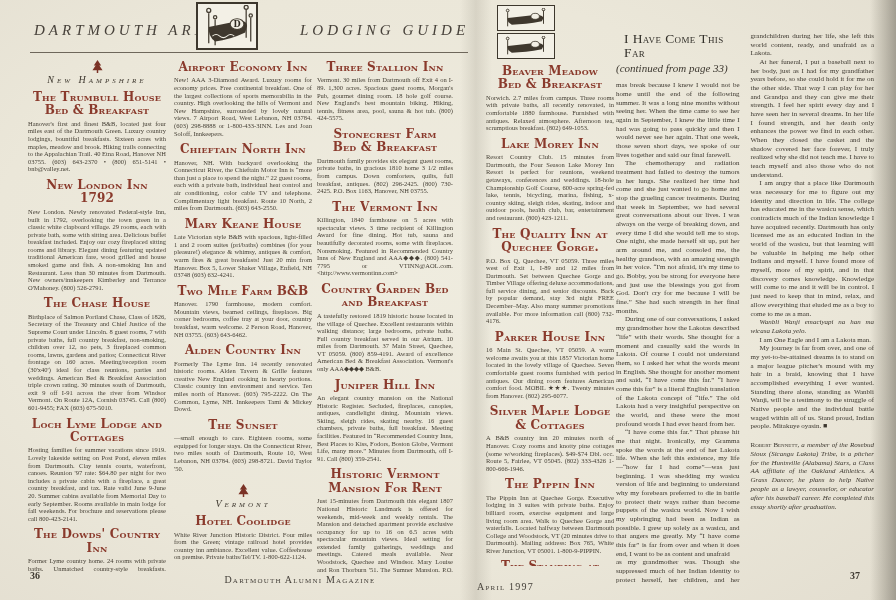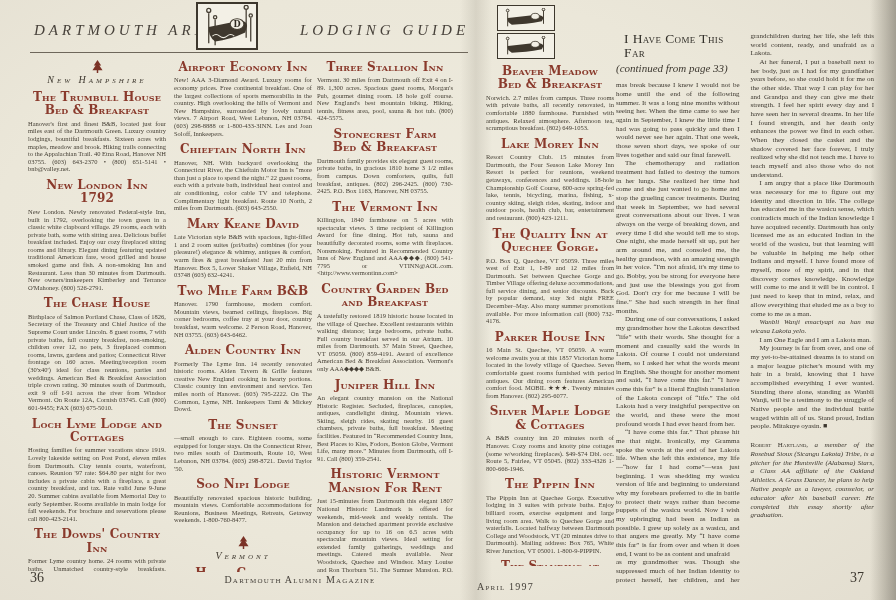--- a/index.html
+++ b/index.html
@@ -52,21 +52,21 @@
   .cont{font-style:italic;font-size:11px;margin:0 0 7px;color:#3c372f;}
   .ap{font-size:7px;line-height:1.24;text-align:justify;margin:0;
     text-indent:9px;color:#3c372f;}
   .ap.noind{text-indent:0;}
   .ap.lakota{font-style:italic;}
   .bio{margin:10px 0 0;font-size:7px;line-height:1.26;font-style:italic;
     text-align:justify;color:#3c372f;}
   .bio-name{font-style:normal;font-variant:small-caps;}
 
   
-  .folio{position:absolute;font-size:14px;color:#3c372f;}
+  .folio{position:absolute;font-size:10px;color:#3c372f;font-weight:bold;}
   #folio-36{left:30px;top:570px;}
   #folio-37{left:850px;top:570px;}
   .footline{position:absolute;font-variant:small-caps;letter-spacing:1.2px;
     font-size:10px;color:#45403a;}
   #foot-mag{left:170px;top:574px;width:260px;text-align:center;}
   #foot-issue{left:477px;top:581px;}
 </style>
 </head>
 <body>
 
@@ -155,38 +155,34 @@
   <div class="col" id="col2">
     <div class="listing">
       <h4 class="lt">Airport Economy Inn</h4>
       <p class="lb">New! AAA 3-Diamond Award. Luxury rooms for economy prices. Free continental breakfast. One of the largest collections of sports memorabilia in the country. High overlooking the hills of Vermont and New Hampshire, surrounded by lovely natural views. 7 Airport Road, West Lebanon, NH 03784. (603) 298-8888 or 1-800-433-3INN. Les and Joan Soloff, Innkeepers.</p>
     </div>
     <div class="listing">
       <h4 class="lt">Chieftain North Inn</h4>
       <p class="lb">Hanover, NH. With backyard overlooking the Connecticut River, the Chieftain Motor Inn is “more than just a place to spend the night.” 22 guest rooms, each with a private bath, individual heat control and air conditioning, color cable TV and telephone. Complimentary light breakfast. Route 10 North, 2 miles from Dartmouth. (603) 643-2550.</p>
     </div>
     <div class="listing">
-      <h4 class="lt">Mary Keane David</h4>
+      <h4 class="lt">Mary Keane House</h4>
       <p class="lb">Late Victorian style B&amp;B with spacious, light-filled 1 and 2 room suites (pri/baths) combines (for your pleasure!) elegance &amp; whimsy, antiques &amp; comfort, warm fires &amp; great breakfasts! Just 20 min from Hanover. Box 5, Lower Shaker Village, Enfield, NH 03748 (603) 632-4241.</p>
     </div>
     <div class="listing">
       <h4 class="lt">Two Mile Farm B&amp;B</h4>
       <p class="lb">Hanover. 1790 farmhouse, modern comfort. Mountain views, beamed ceilings, fireplaces. Big corner bedrooms, coffee tray at your door, country breakfast, warm welcome. 2 Ferson Road, Hanover, NH 03755. (603) 643-6462.</p>
     </div>
     <div class="listing">
       <h4 class="lt">Alden Country Inn</h4>
       <p class="lb">Formerly The Lyme Inn. 14 recently renovated historic rooms. Alden Tavern &amp; Grille features creative New England cooking in hearty portions. Classic country inn environment and service. Ten miles north of Hanover. (603) 795-2222. On The Common, Lyme, NH. Innkeepers Tami &amp; Mickey Dowd.</p>
     </div>
     <div class="listing">
       <h4 class="lt">The Sunset</h4>
       <p class="lb">—small enough to care. Eighteen rooms, some equipped for longer stays. On the Connecticut River, two miles south of Dartmouth, Route 10, West Lebanon, NH 03784. (603) 298-8721. David Taylor '50.</p>
-    </div>
-    <div class="listing">
-      <h4 class="lt">Soo Nipi Lodge</h4>
-      <p class="lb">Beautifully renovated spacious historic building, mountain views. Comfortable accommodations for Reunions, Business Meetings, Retreats, Getaway weekends. 1-800-760-8477.</p>
     </div>
     <div class="section-head mid">
       <svg class="tree" width="11" height="13" viewBox="0 0 12 14">
         <path d="M6 0 L10 6 L8 6 L11.5 11 L6.8 11 L6.8 14 L5.2 14 L5.2 11 L0.5 11 L4 6 L2 6 Z" fill="#7b3226"></path>
       </svg>
       <div class="section-title">Vermont</div>
     </div>
     <div class="listing">
       <h4 class="lt">Hotel Coolidge</h4>
       <p class="lb">White River Junction Historic District. Four miles from the Green; vintage railroad hotel provides country inn ambiance. Excellent value. Coffeehouse on premise. Private baths/Tel/TV. 1-800-622-1124.</p>
@@ -261,21 +257,21 @@
     <p class="ap noind">mas break because I knew I would not be home until the end of the following summer. It was a long nine months without seeing her. When the time came to see her again in September, I knew the little time I had was going to pass quickly and then I would never see her again. That one week, those seven short days, we spoke of our lives together and said our final farewell.</p>
     <p class="ap">The chemotherapy and radiation treatment had failed to destroy the tumors in her lungs. She realized her time had come and she just wanted to go home and stop the grueling cancer treatments. During that week in September, we had several great conversations about our lives. I was always on the verge of breaking down, and every time I did she would tell me to stop. One night, she made herself sit up, put her arm around me, and consoled me, the healthy grandson, with an amazing strength in her voice. “I'm not afraid, it's my time to go. Bobby, you be strong for everyone here and just use the blessings you got from God. Don't cry for me because I will be fine.” She had such strength in her final months.</p>
     <p class="ap">During one of our conversations, I asked my grandmother how the Lakotas described “life” with their words. She thought for a moment and casually said the words in Lakota. Of course I could not understand them, so I asked her what the words meant in English. She thought for another moment and said, “I have come this far.” “I have come this far” is a literal English translation of the Lakota concept of “life.” The old Lakota had a very insightful perspective on the world, and these were the most profound words I had ever heard from her.</p>
     <p class="ap">“I have come this far.” That phrase hit me that night. Ironically, my Gramma spoke the words at the end of her Lakota life. When she left this existence, my life—“how far I had come”—was just beginning. I was shedding my wasicu version of life and beginning to understand why my forebears preferred to die in battle to protect their ways rather than become puppets of the wasicu world. Now I wish my upbringing had been as Indian as possible. I grew up solely as a wasicu, and that angers me greatly. My “I have come this far” is far from over and when it does end, I want to be as content and unafraid</p>
     <p class="ap noind">as my grandmother was. Though she suppressed much of her Indian identity to protect herself, her children, and her grandchildren during her life, she left this world content, ready, and unafraid as a Lakota.</p>
     <p class="ap">At her funeral, I put a baseball next to her body, just as I had for my grandfather years before, so she could hold it for me on the other side. That way I can play for her and Grandpa and they can give me their strength. I feel her spirit every day and I have seen her in several dreams. In her life I found strength, and her death only enhances the power we find in each other. When they closed the casket and the shadow covered her face forever, I truly realized why she did not teach me. I have to teach myself and also those who do not understand.</p>
     <p class="ap">I am angry that a place like Dartmouth was necessary for me to figure out my identity and direction in life. The college has educated me in the wasicu sense, which contradicts much of the Indian knowledge I have acquired recently. Dartmouth has only licensed me as an educated Indian in the world of the wasicu, but that learning will be valuable in helping me help other Indians and myself. I have found more of myself, more of my spirit, and in that discovery comes knowledge. Knowledge will come to me and it will be in control. I just need to keep that in mind, relax, and allow everything that eluded me as a boy to come to me as a man.</p>
     <p class="ap lakota">Wanbli Wanji emaciyapi na han ma wicasa Lakota yelo.</p>
     <p class="ap">I am One Eagle and I am a Lakota man.</p>
     <p class="ap">My journey is far from over, and one of my yet-to-be-attained dreams is to stand on a major league pitcher's mound with my hair in a braid, knowing that I have accomplished everything I ever wanted. Standing there alone, standing as Wanbli Wanji, will be a testimony to the struggle of Native people and the individual battle waged within all of us. Stand proud, Indian people. Mitakuye oyasin. ■</p>
-    <p class="bio"><span class="bio-name">Robert Hartland</span><span>, a member of the Rosebud Sioux (Sicangu Lakota) Tribe, is a pitcher for the Huntsville (Alabama) Stars, a Class AA affiliate of the Oakland Athletics. A Grass Dancer, he plans to help Native people as a lawyer, counselor, or educator after his baseball career. He completed this essay shortly after graduation.</span></p>
+    <p class="bio"><span class="bio-name">Robert Bennett</span><span>, a member of the Rosebud Sioux (Sicangu Lakota) Tribe, is a pitcher for the Huntsville (Alabama) Stars, a Class AA affiliate of the Oakland Athletics. A Grass Dancer, he plans to help Native people as a lawyer, counselor, or educator after his baseball career. He completed this essay shortly after graduation.</span></p>
   </div>
 
   <span class="folio" id="folio-36">36</span>
   <span class="footline" id="foot-mag">Dartmouth Alumni Magazine</span>
   <span class="footline" id="foot-issue">April 1997</span>
   <span class="folio" id="folio-37">37</span>
 
   <div class="gutter"></div>
   <div class="edge-right"></div>
 </div>

